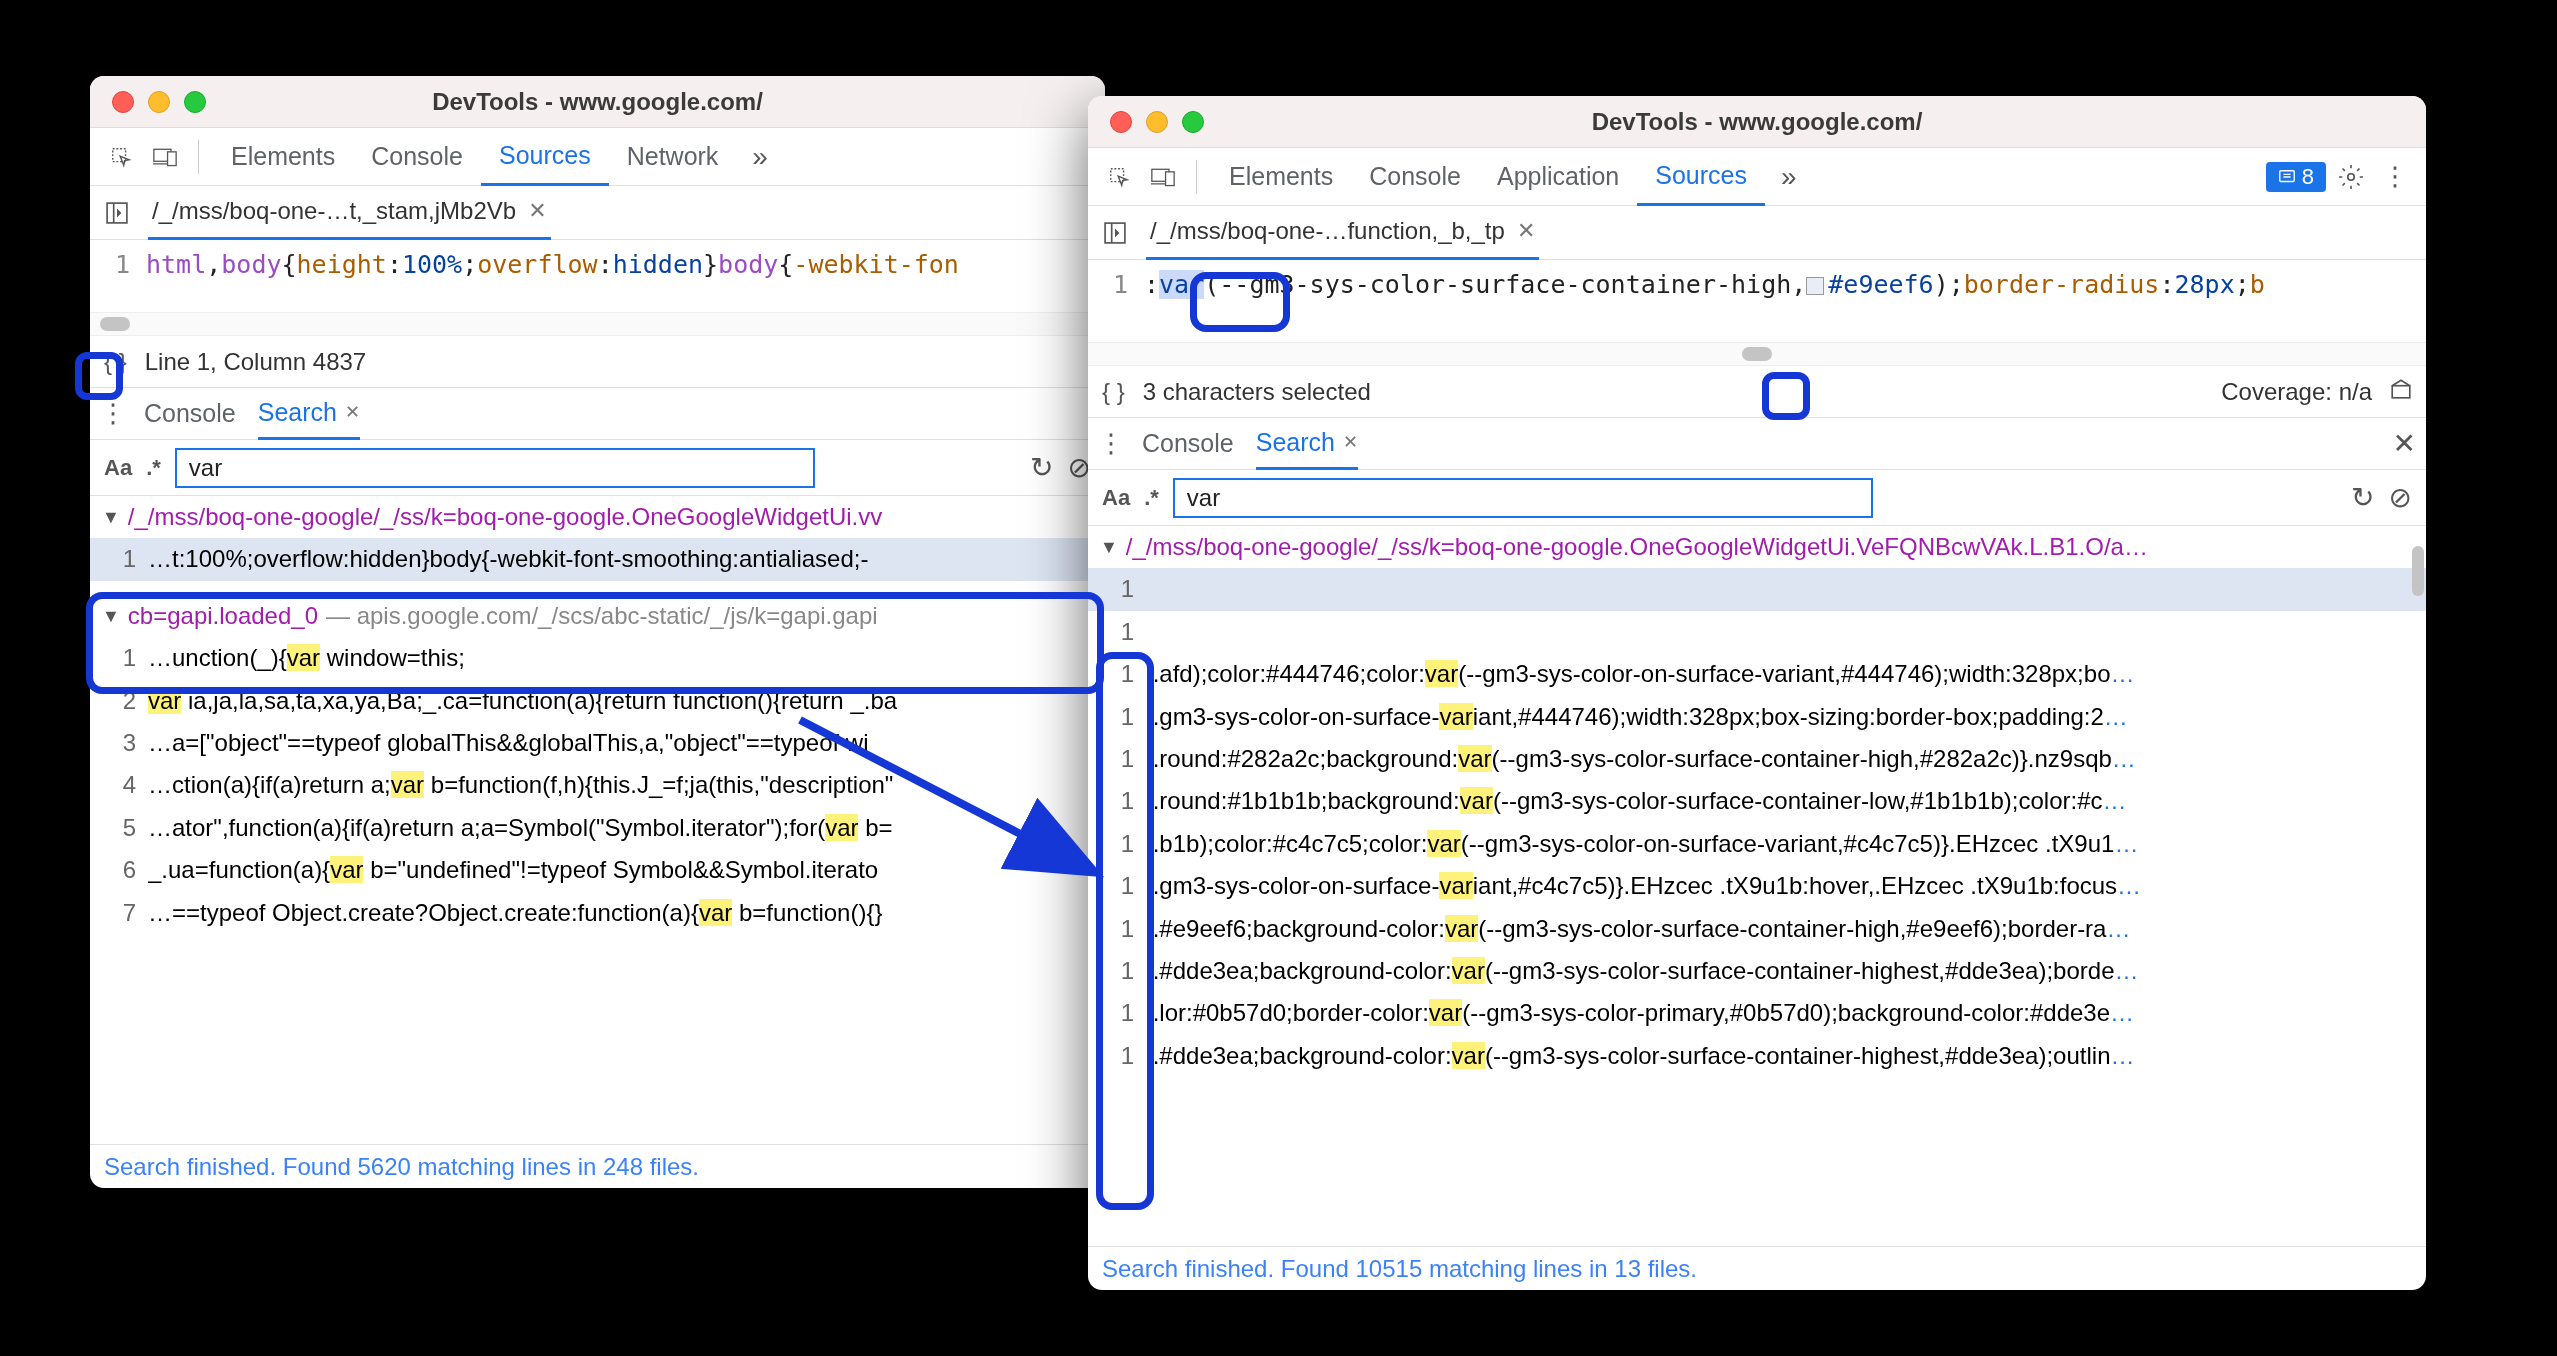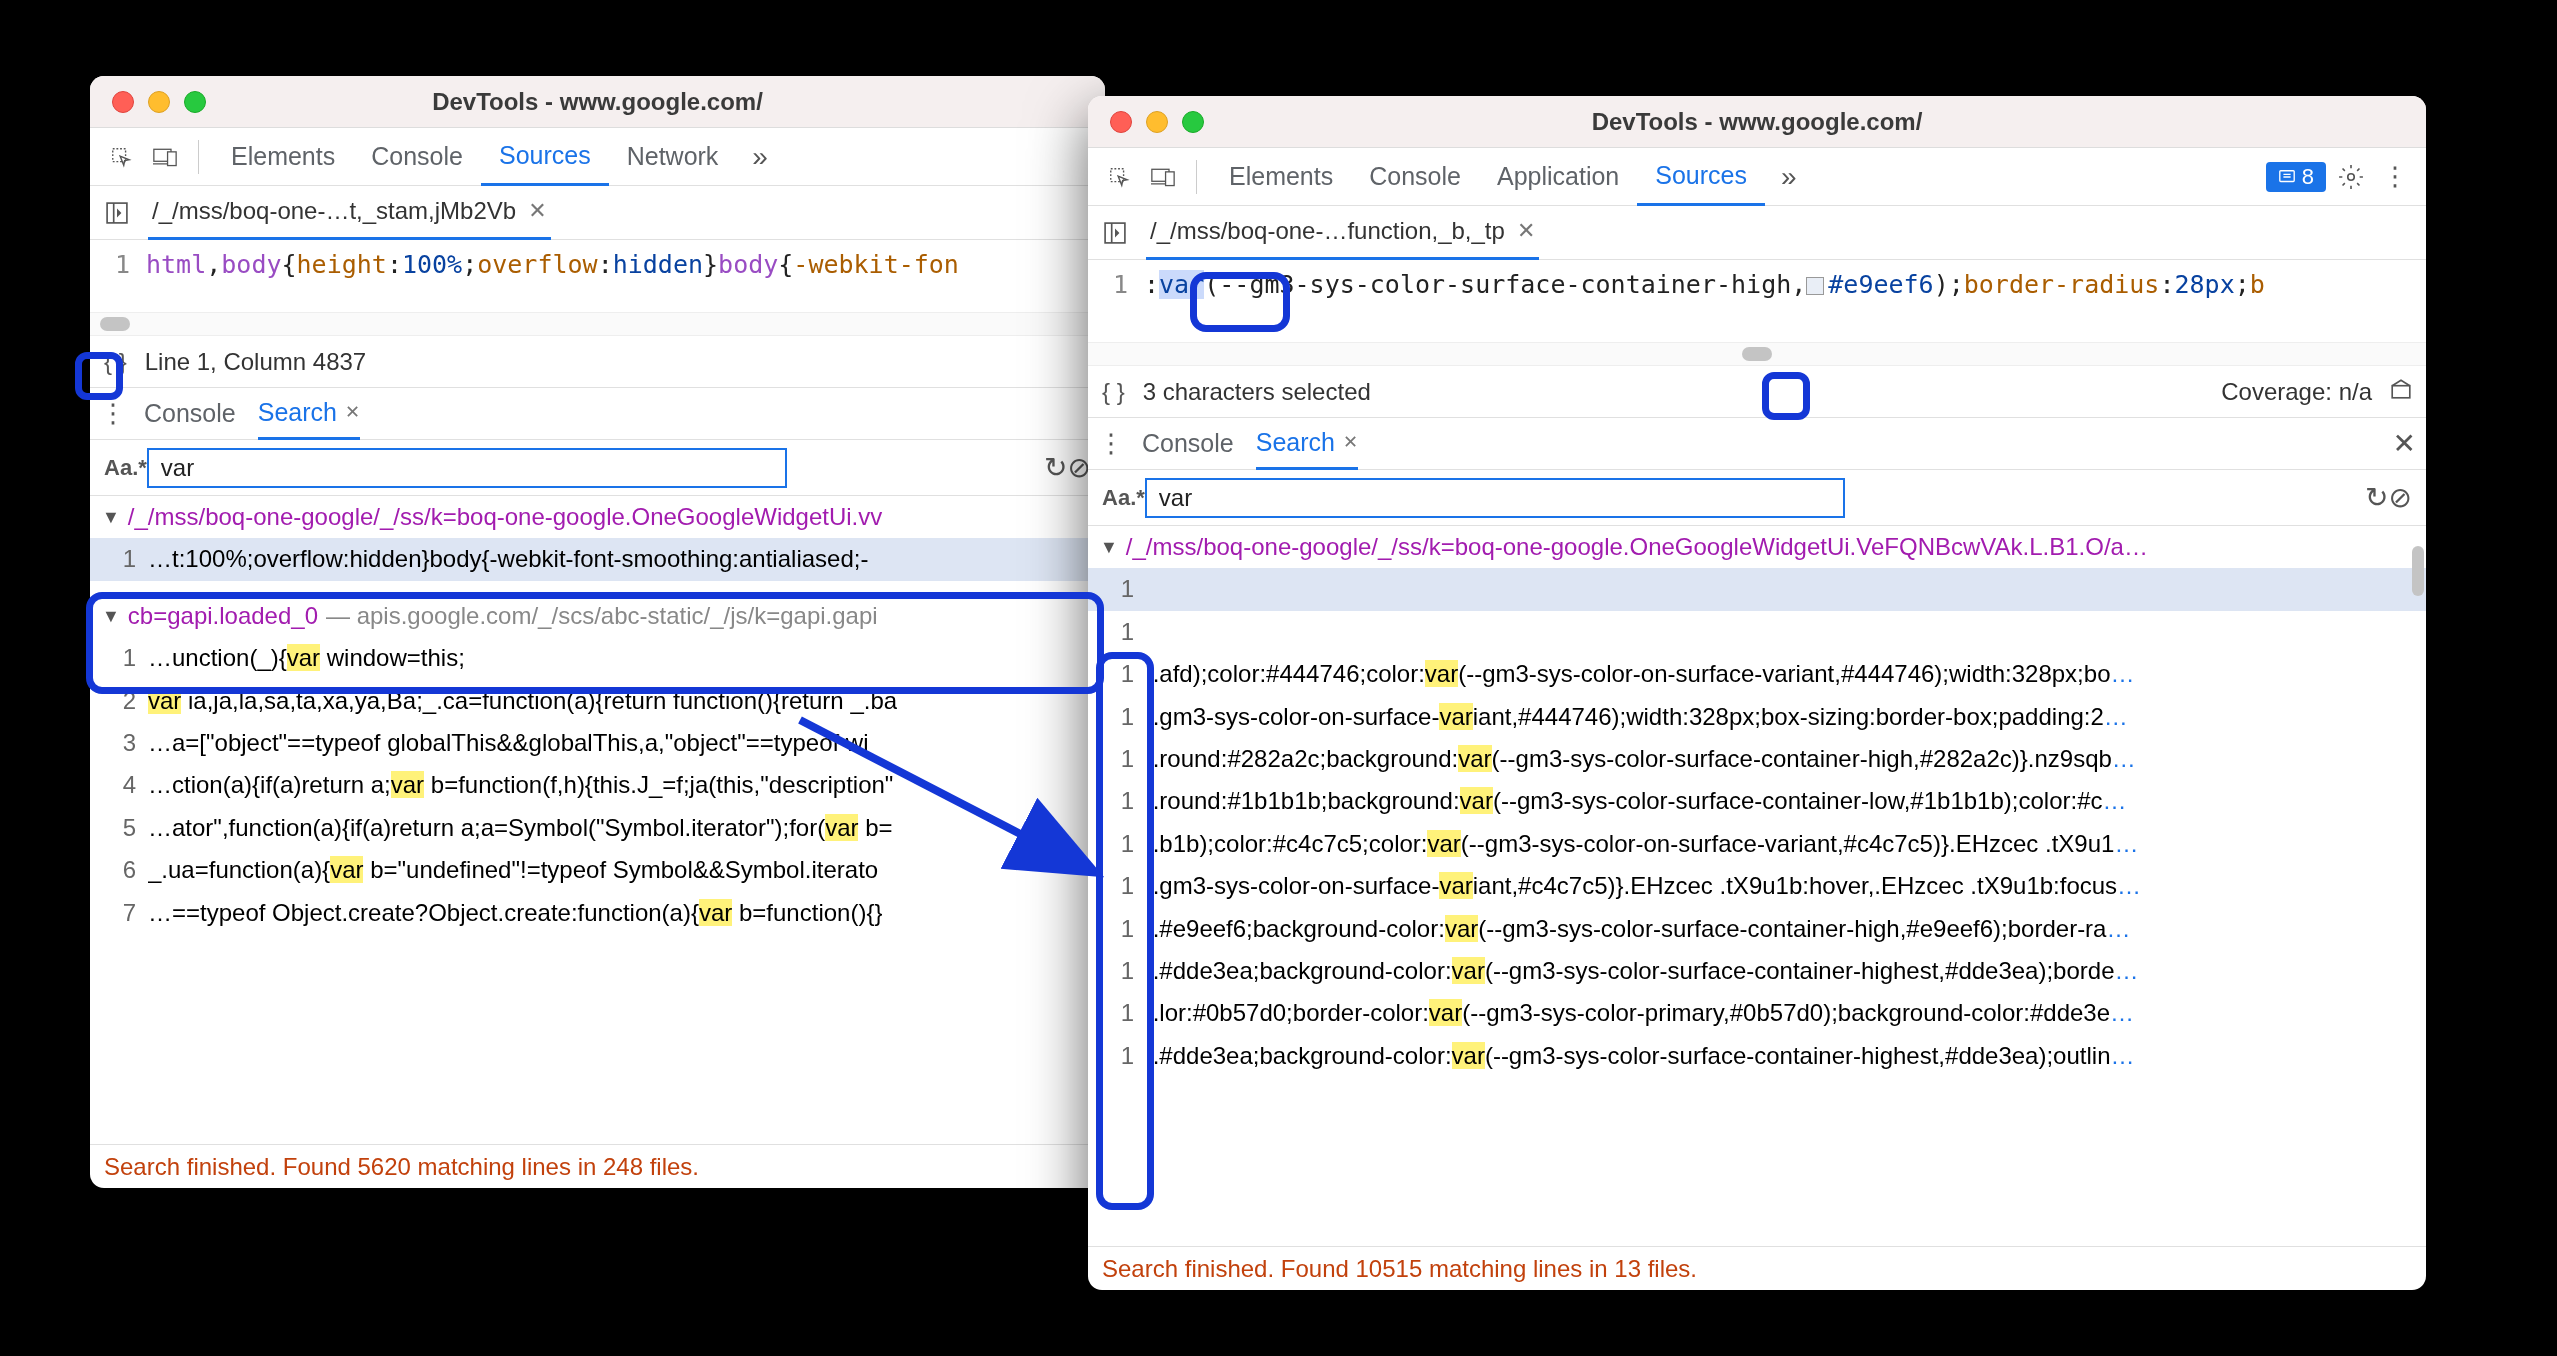--- a/index.html
+++ b/index.html
@@ -218,20 +218,21 @@
     margin-left: auto;
     font-size: 28px;
     color: #555;
     cursor: pointer;
   }
   .searchbar {
     height: 56px;
     display: flex;
     align-items: center;
     padding: 0 14px;
+    gap: 14px;
     border-bottom: 1px solid #e0e0e0;
   }
   .searchbar .tog {
     font-size: 22px;
     color: #555;
     cursor: pointer;
     font-weight: 600;
   }
   .search-input {
     flex: 0 0 auto;
@@ -278,21 +279,21 @@
   .res-row .dots3 { color: #999; }
   .res-row .ellips { color: #1a73e8; margin-left: auto; }
   .hl { background: #fff27a; }
   .footer {
     height: 44px;
     border-top: 1px solid #e0e0e0;
     display: flex;
     align-items: center;
     padding: 0 14px;
     font-size: 24px;
-    color: #c2410c;
+    color: #3b82f6;
   }
   
   .anno {
     position: absolute;
     border: 7px solid #1437d6;
     border-radius: 16px;
     pointer-events: none;
     z-index: 50;
   }
   svg.arrow {

